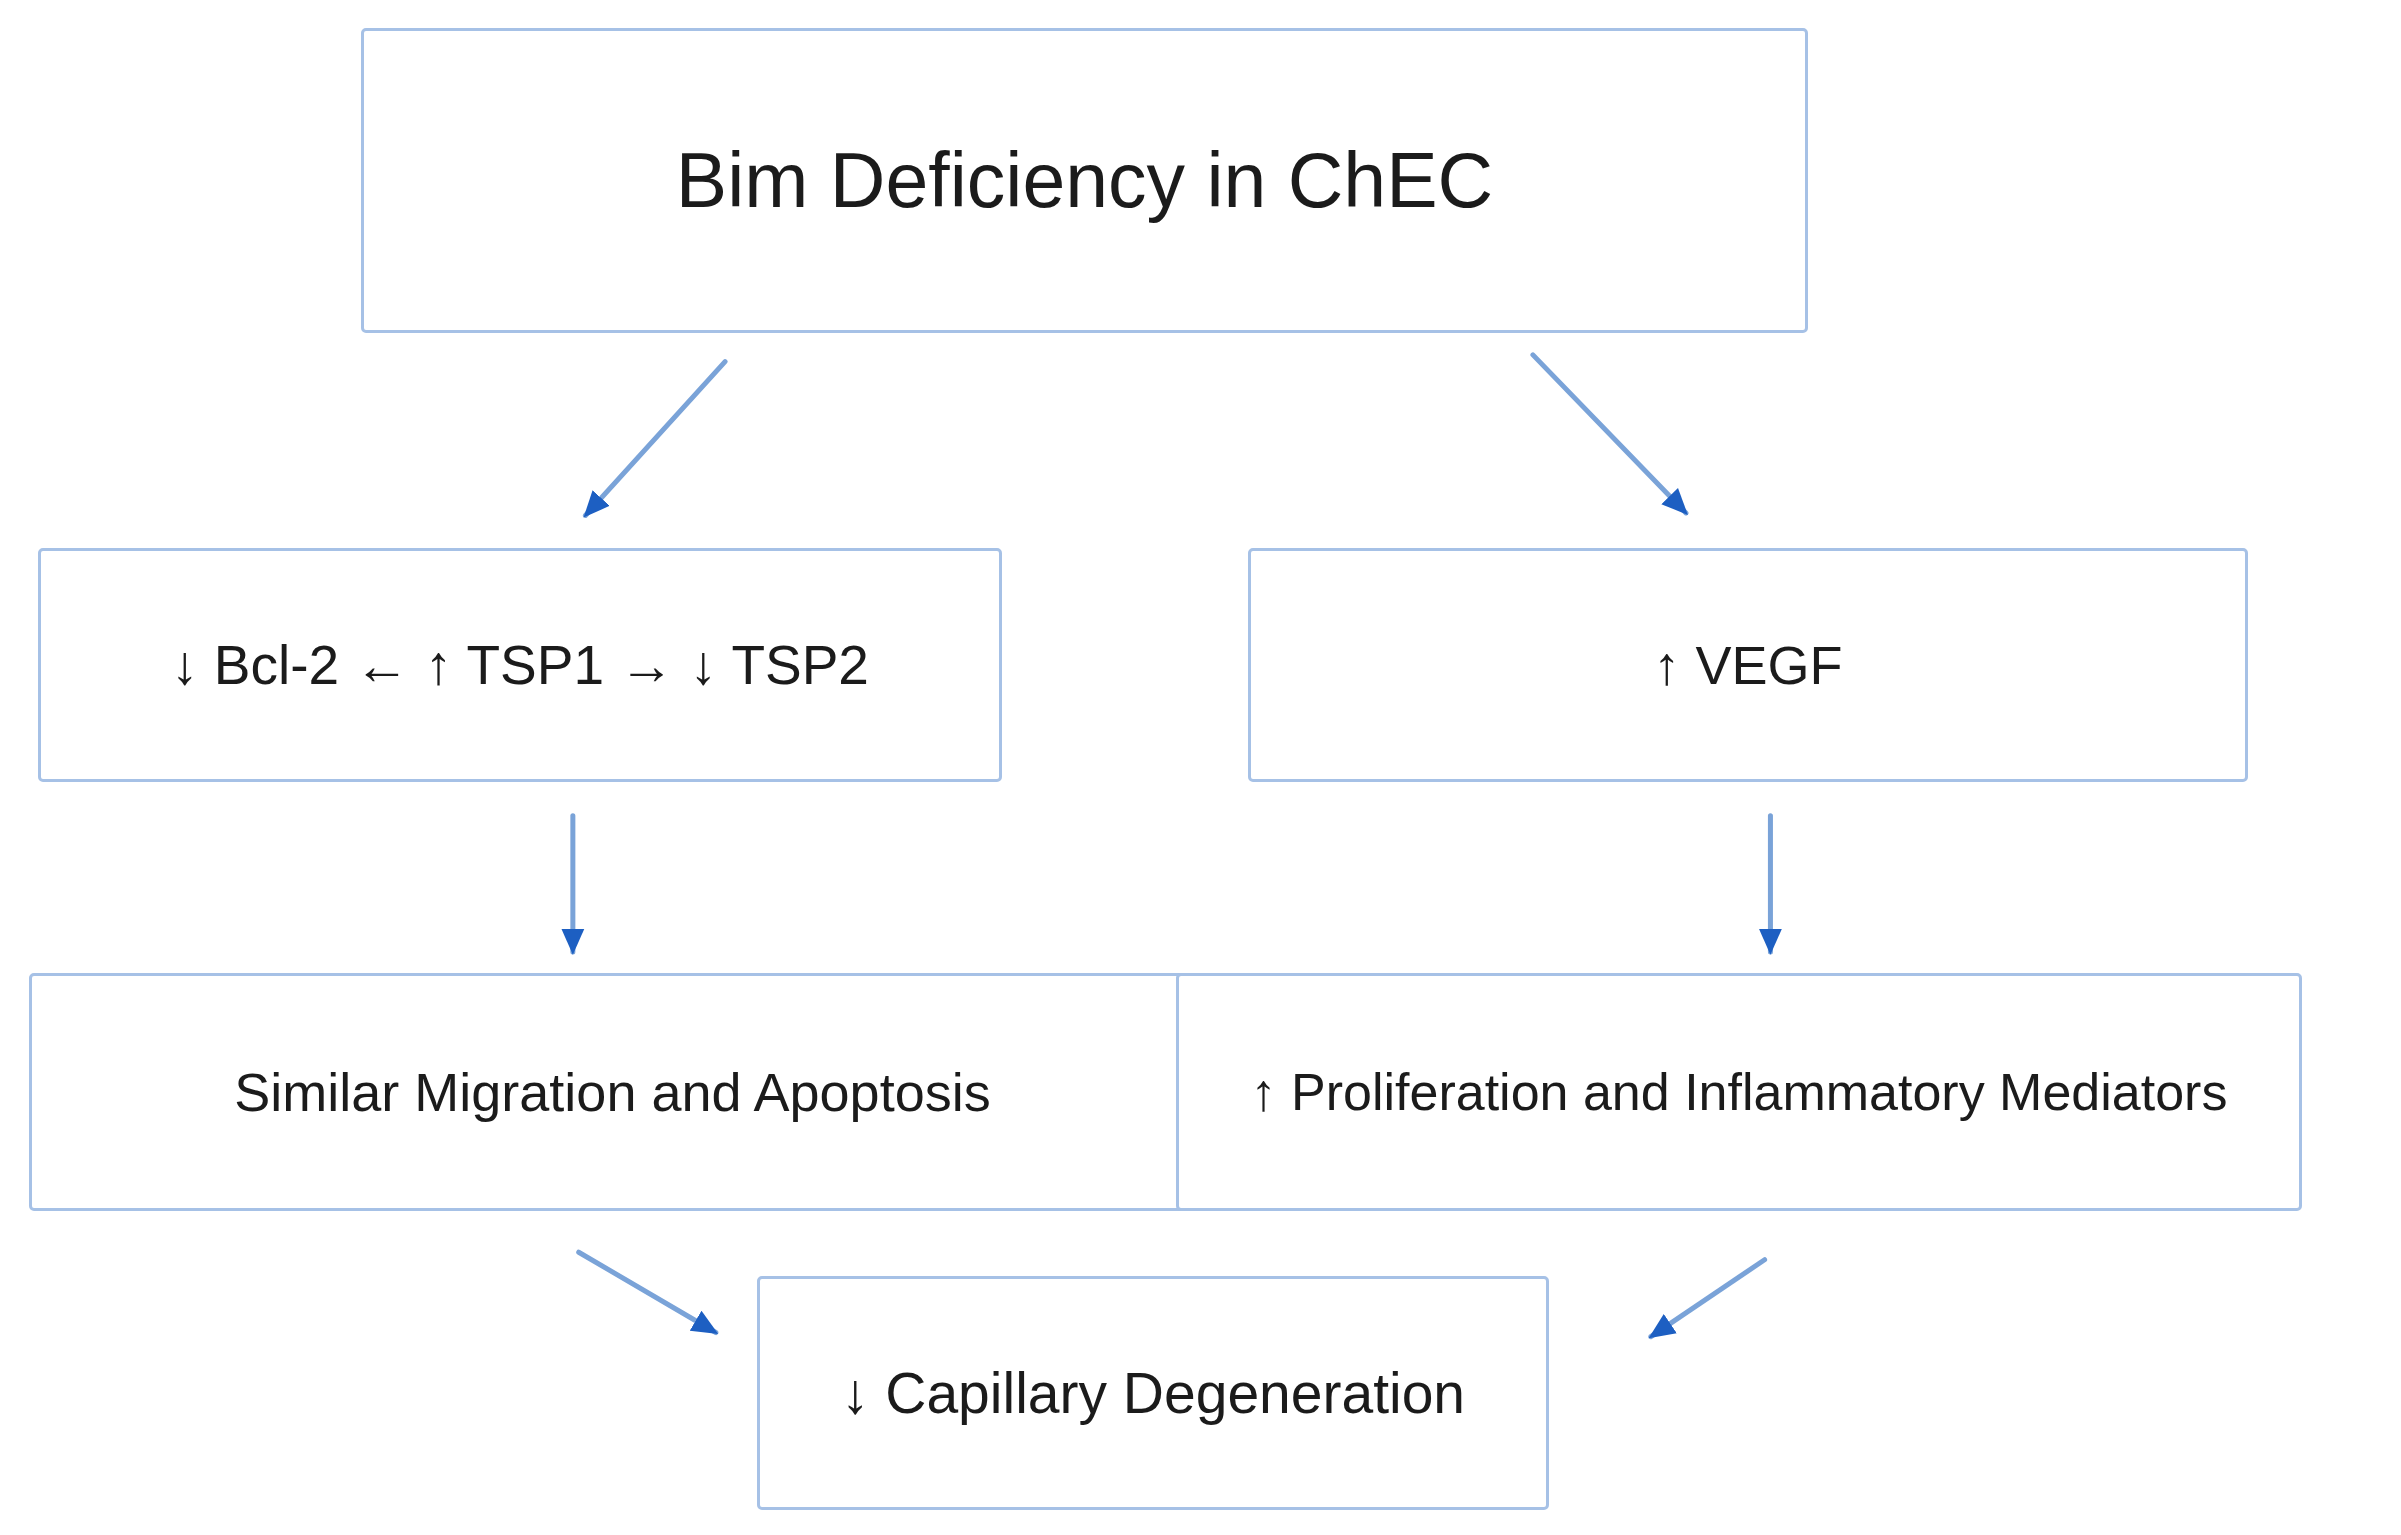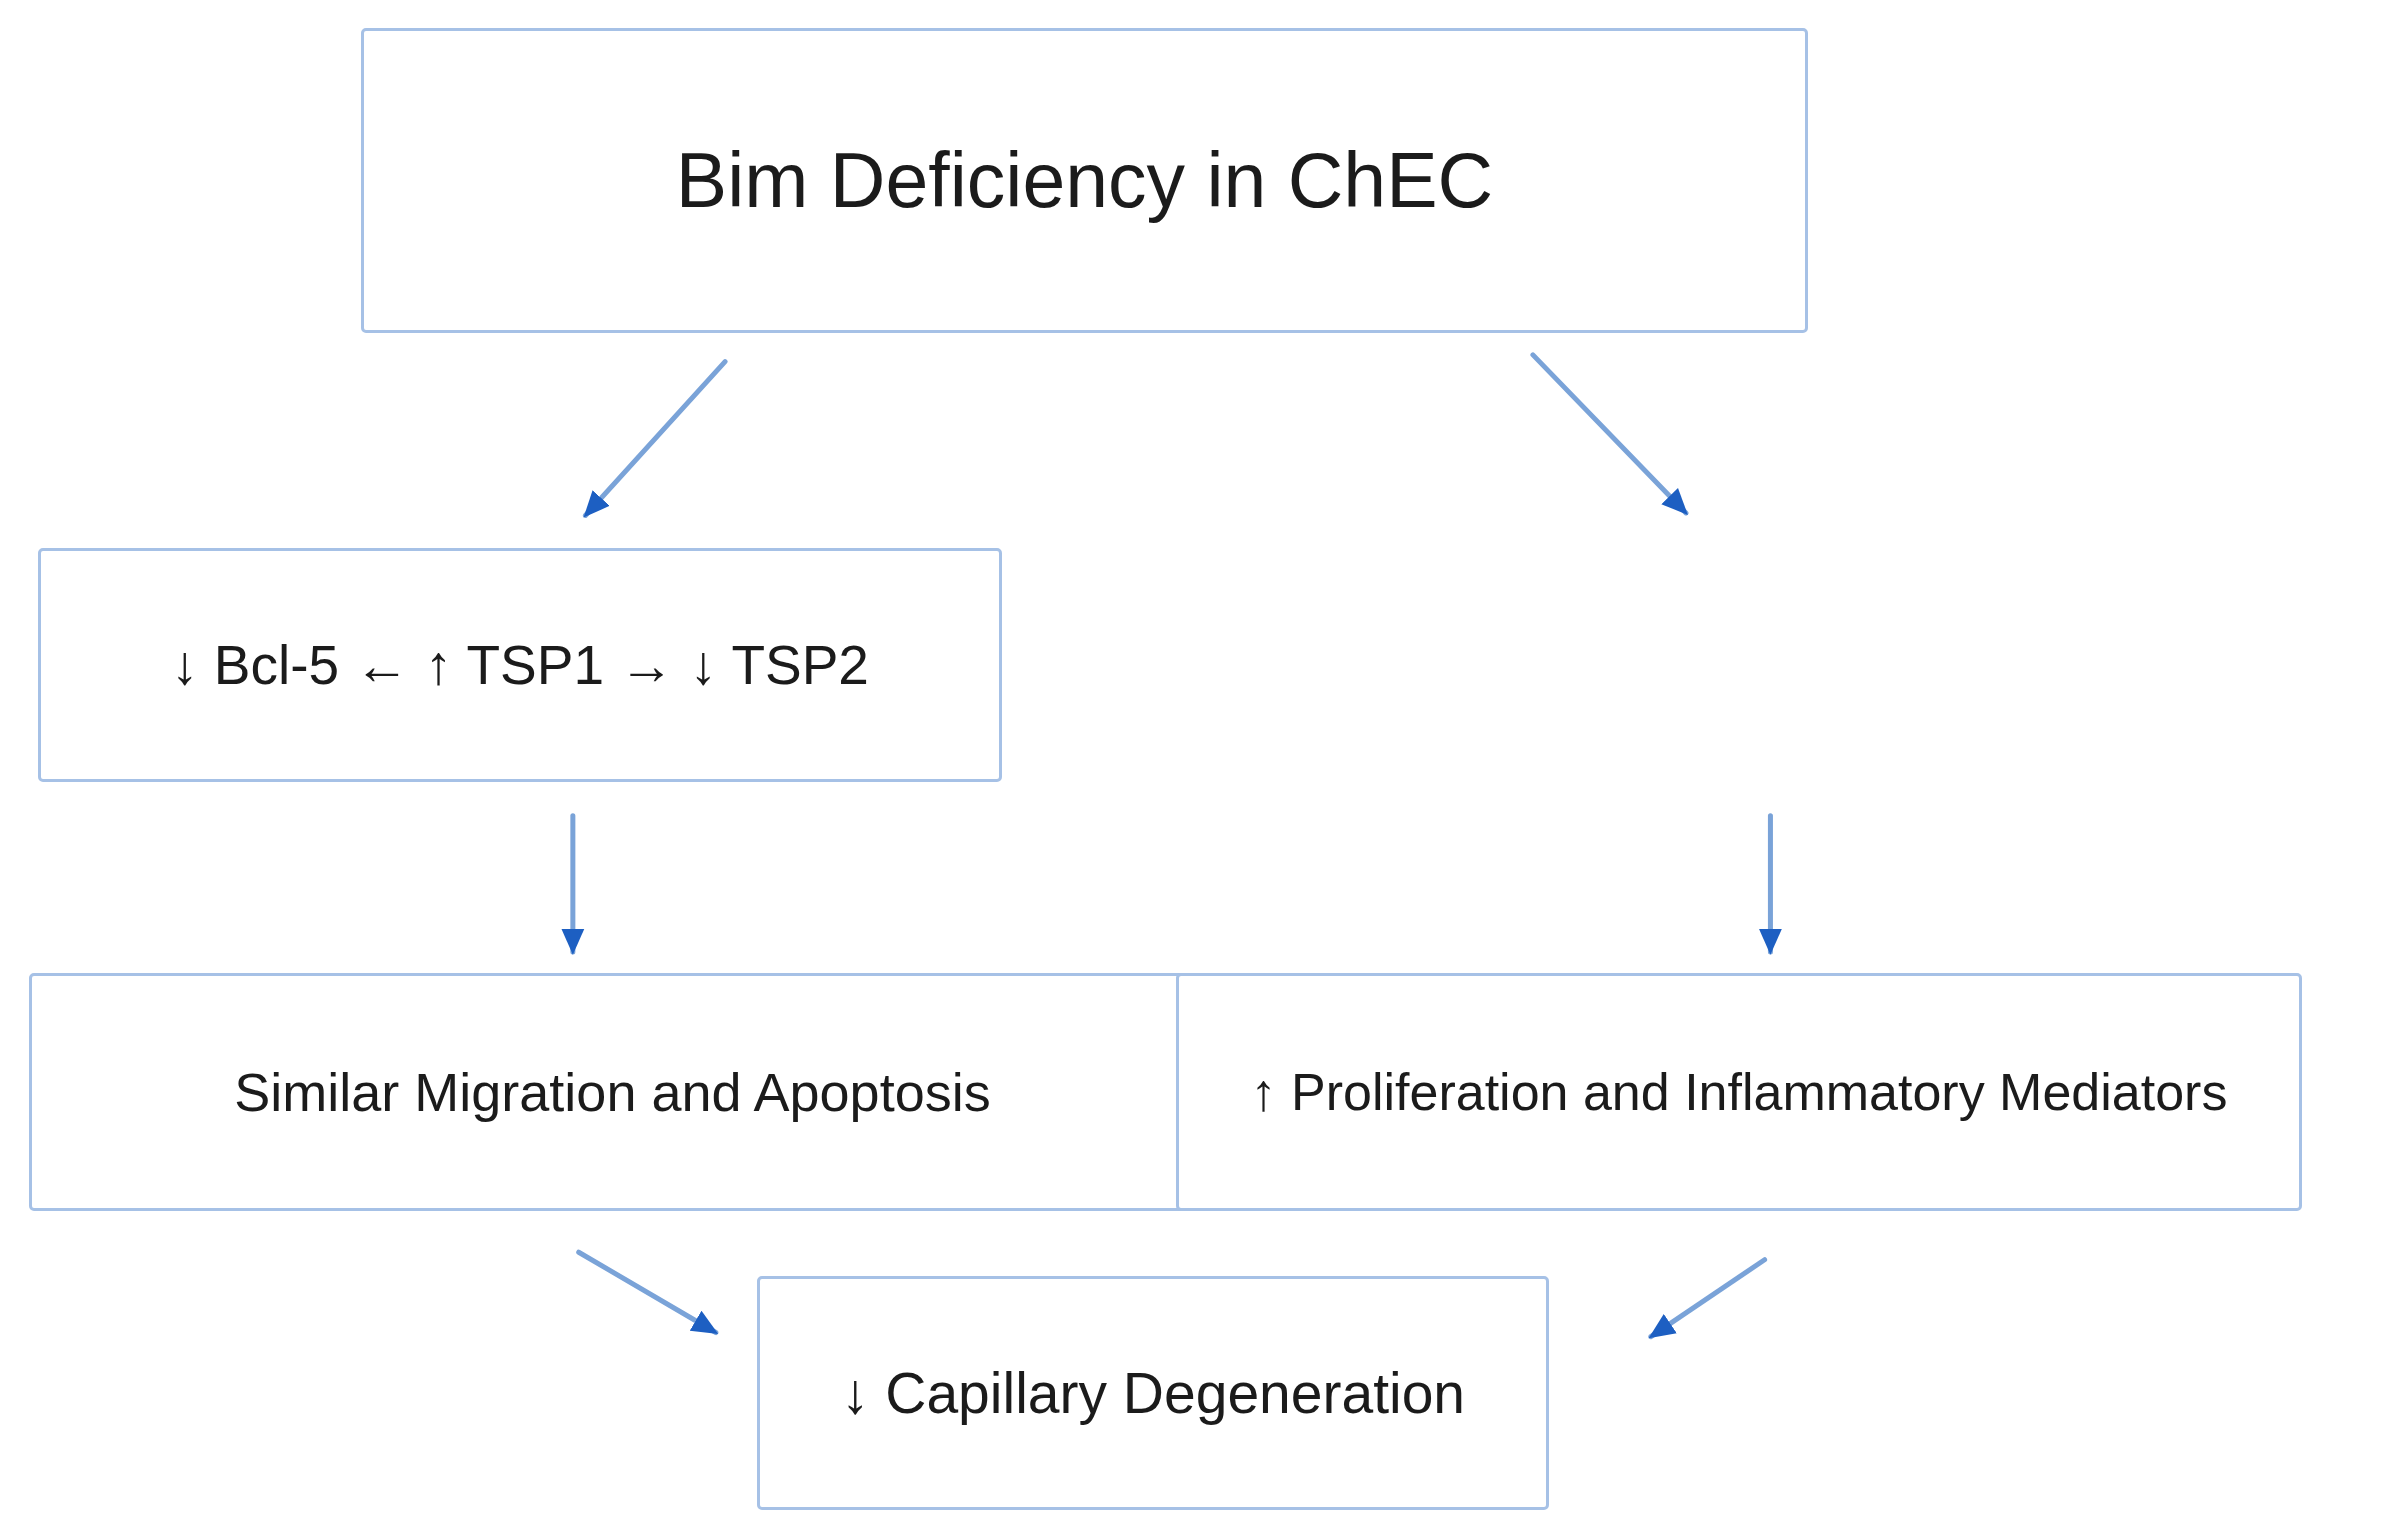--- a/index.html
+++ b/index.html
@@ -68,23 +68,26 @@
     <line x1="2117" y1="975" x2="2117" y2="1138" marker-end="url(#arrowhead)" stroke="#7aa3d8"></line>
     <line x1="692" y1="1497" x2="856" y2="1593" marker-end="url(#arrowhead)" stroke="#7aa3d8"></line>
     <line x1="2110" y1="1506" x2="1974" y2="1598" marker-end="url(#arrowhead)" stroke="#7aa3d8"></line>
   </svg>
 
   <div class="node node-bim">
     <span class="node-label">Bim Deficiency in ChEC</span>
   </div>
 
   <div class="node node-tsp">
-    <span class="node-label">↓ Bcl-5 ← ↑ TSP1 → ↓ TSP2</span>
+    <span class="node-label">↓ Bcl-2 ← ↑ TSP1 → ↓ TSP2</span>
   </div>
 
+  <div class="node node-vegf">
+    <span class="node-label">↑ VEGF</span>
+  </div>
 
   <div class="node node-migration">
     <span class="node-label">Similar Migration and Apoptosis</span>
   </div>
 
   <div class="node node-proliferation">
     <span class="node-label">↑ Proliferation and Inflammatory Mediators</span>
   </div>
 
   <div class="node node-capillary">

